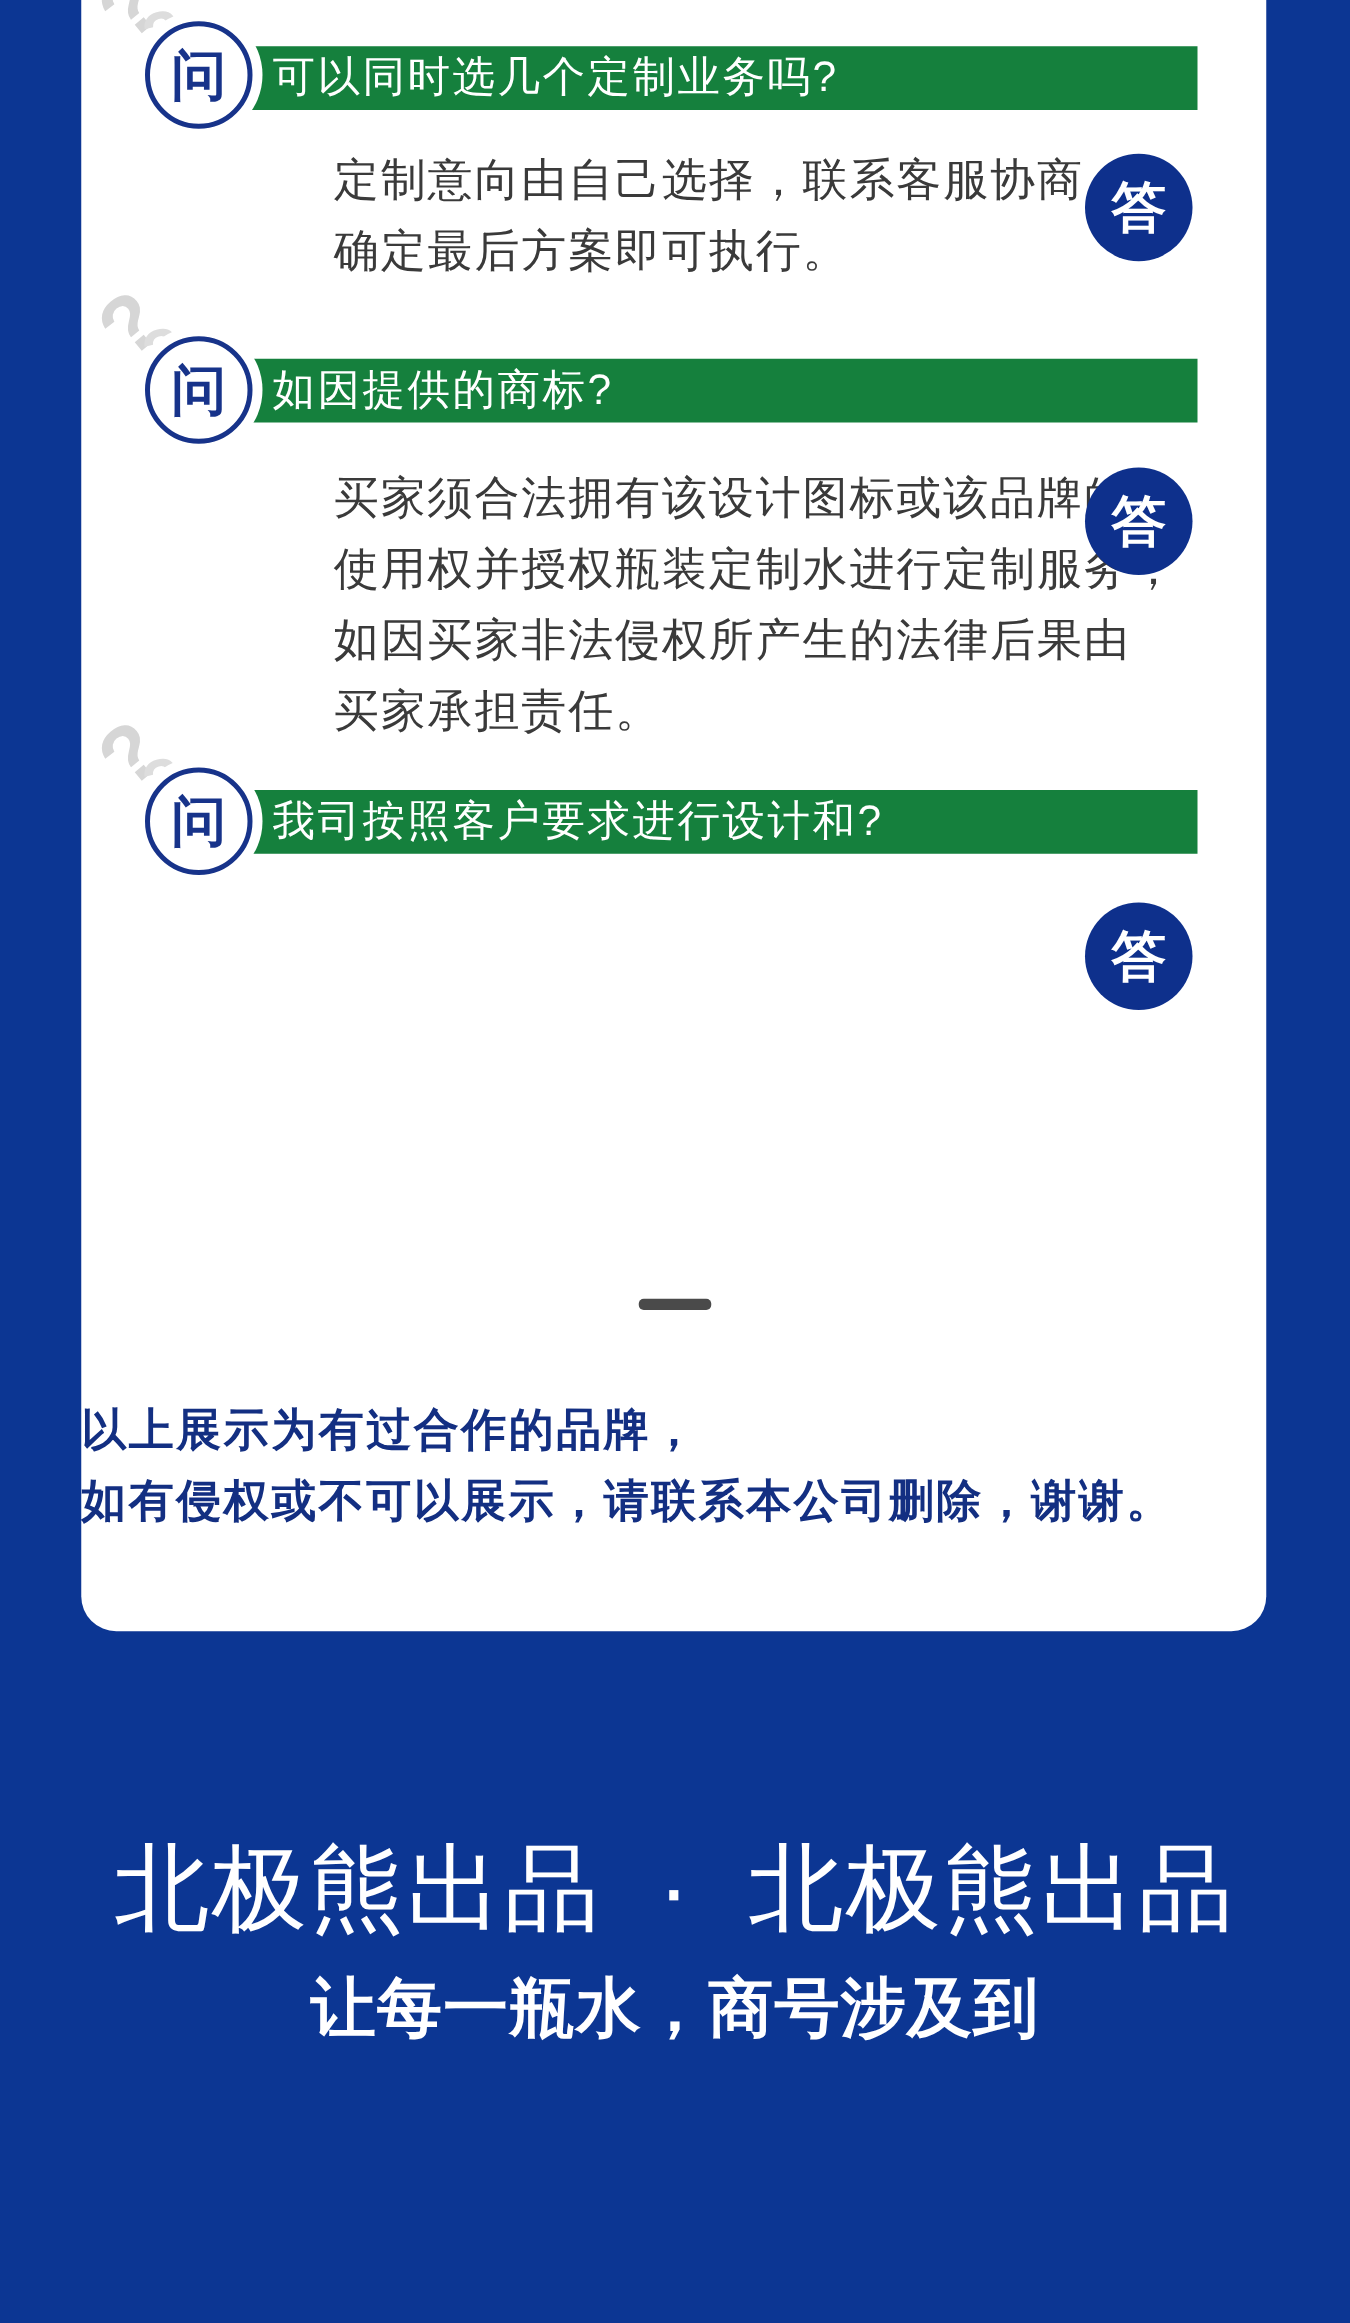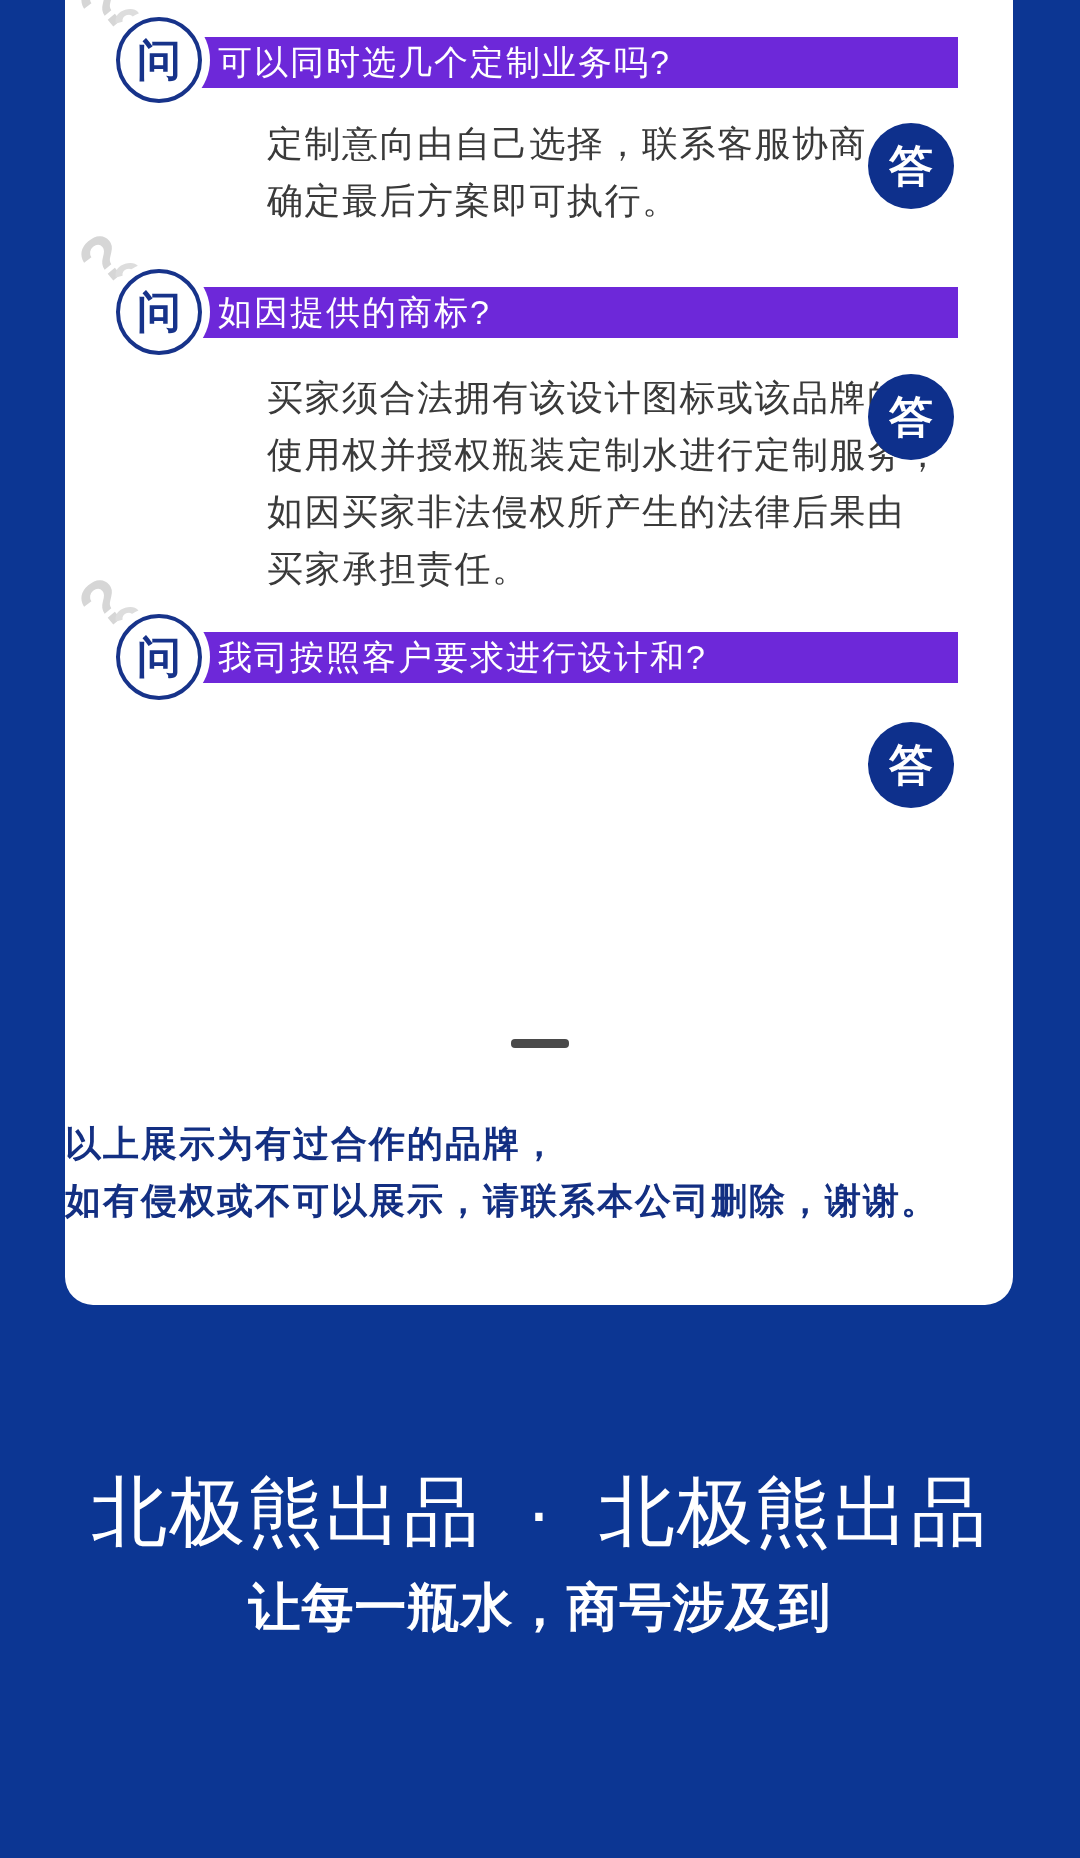--- a/index.html
+++ b/index.html
@@ -18,21 +18,21 @@
     background: #ffffff;
     border-radius: 0 0 28px 28px;
   }
   
   .qa-decor { position: absolute; left: 83px; z-index: 1; color: #d6d6d6; font-weight: bold; width: 80px; height: 90px; }
   .qm-big   { display: inline-block; font-size: 66px; line-height: 66px; transform: rotate(-40deg); }
   .qm-small { display: inline-block; font-size: 50px; line-height: 50px; transform: rotate(-16deg); position: relative; top: 16px; left: -8px; color: #dddddd; }
   
   .q-bar {
     position: absolute; left: 160px; width: 798px; height: 51px;
-    background: #6d28d9; z-index: 2; box-sizing: border-box;
+    background: #15803d; z-index: 2; box-sizing: border-box;
     padding-left: 58px;
     color: #ffffff; font-size: 34px; line-height: 51px; letter-spacing: 2px;
   }
   
   .q-badge {
     position: absolute; left: 116px; width: 86px; height: 86px;
     box-sizing: border-box; border: 4px solid #17338a; border-radius: 50%;
     background: #ffffff; box-shadow: 0 0 0 8px #ffffff;
     color: #17338a; font-size: 44px; font-weight: 600;
     display: flex; align-items: center; justify-content: center;

